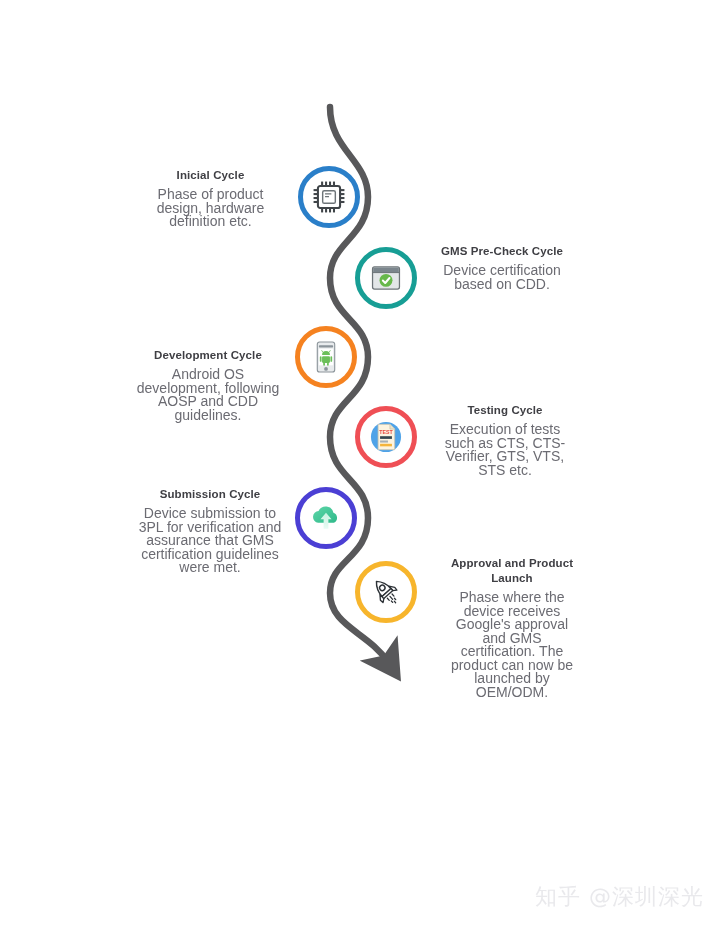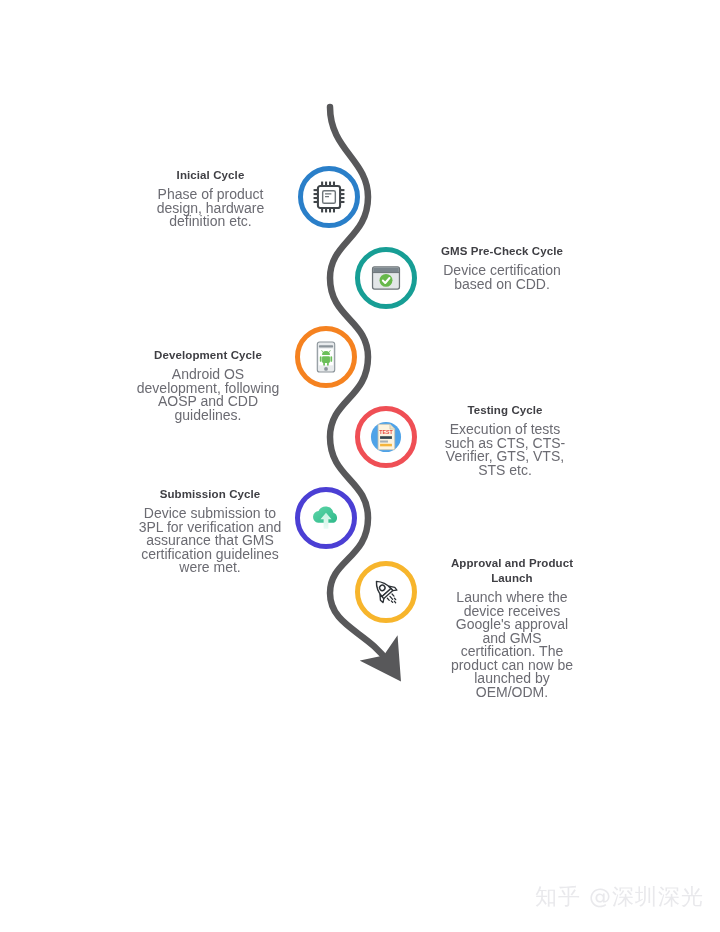--- a/index.html
+++ b/index.html
@@ -230,18 +230,18 @@
           <path d="M28 31 v3.6"></path>
           <path d="M21.4 37 v2.4"></path>
           <path d="M26.6 37 v2.4"></path>
           <path d="M24 39.6 v2.6"></path>
         </g>
       </g>
     </svg>
   </div>
   <div class="textblock" style="left:444px; top:556px; width:136px;">
     <p class="step-title">Approval and Product Launch</p>
-    <p class="step-desc">Launch where the device receives Google's approval and GMS certification. The product can now be launched by OEM/ODM.</p>
+    <p class="step-desc">Phase where the device receives Google's approval and GMS certification. The product can now be launched by OEM/ODM.</p>
   </div>
 
   <div class="watermark">知乎 @深圳深光</div>
 
 </div>
 
 </body></html>

